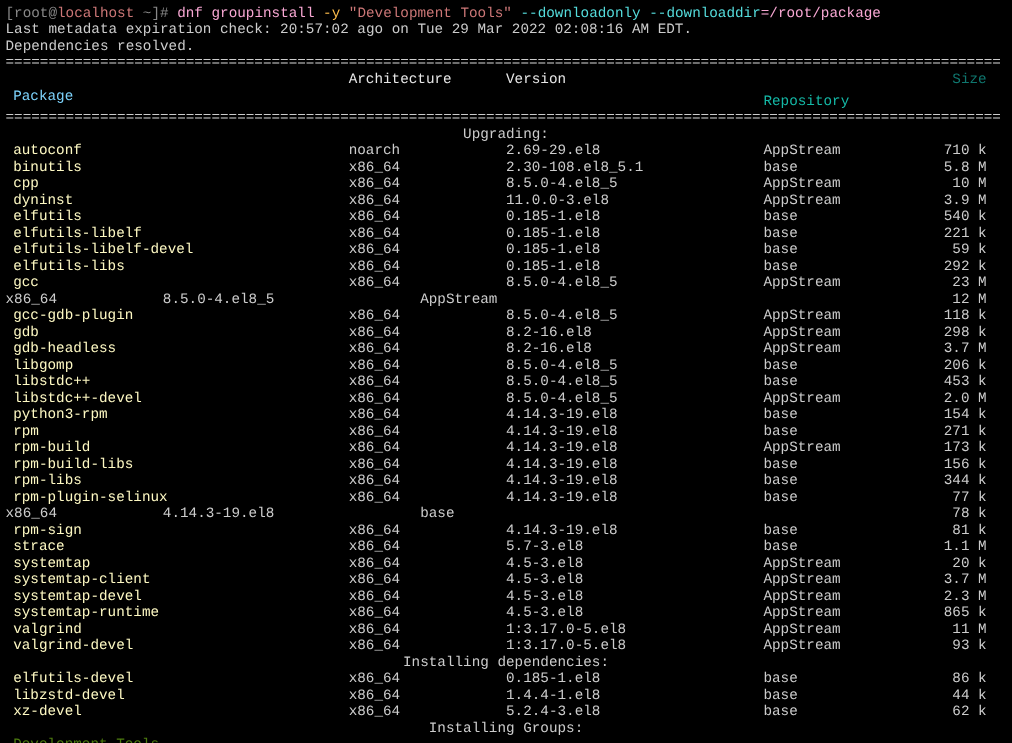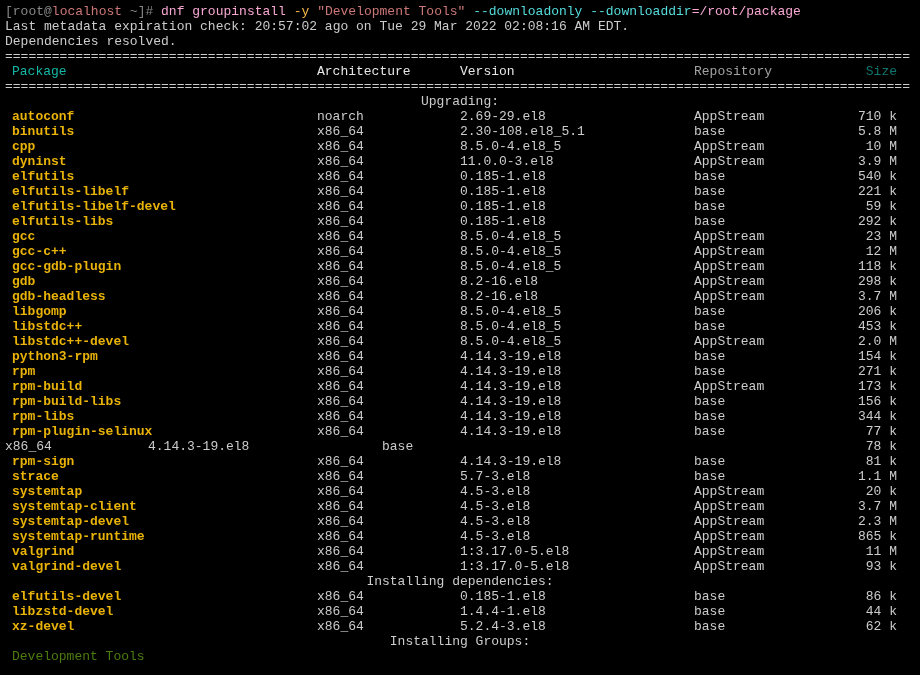--- a/index.html
+++ b/index.html
@@ -12,31 +12,31 @@
       padding: 4px 5px;
       white-space: nowrap;
       width: 920px;
     }
     .prompt-user { color: #888; }
     .prompt-host { color: #c77; }
     .prompt-cmd { color: #f9a8d4; }
     .flag-y { color: #fdbc4b; }
     .quoted { color: #c77; }
     .opt-cyan { color: #5dd; }
-    .cyan { color: #eab308; font-weight: bold; }
+    .cyan { color: #fef9c3; }
     .row { display: flex; }
     .col-pkg { width: 312px; padding-left: 7px; }
     .col-arch { width: 143px; }
     .col-ver { width: 234px; }
     .col-repo { width: 120px; }
     .col-size { flex: 1; text-align: right; padding-right: 18px; }
-    .row-header .col-pkg { color: #14b8a6; }
+    .row-header .col-pkg { color: #7dd3fc; margin-top: 16px; }
     .row-header .col-arch { color: #e7e7e7; }
     .row-header .col-ver { color: #e7e7e7; }
-    .row-header .col-repo { color: #a3a3a3; }
+    .row-header .col-repo { color: #14b8a6; margin-top: 20px; }
     .row-header .col-size { color: #0f766e; }
     .sep { color: #ccc; overflow: hidden; width: 100%; }
     .section { padding-left: 0; color: #ccc; text-align: center; }
     .group-item { padding-left: 7px; color: #4d7c0f; }
   </style>
 </head>
 <body>
 
 <div>
   <span class="prompt-user">[</span><span class="prompt-user">root@</span><span class="prompt-host">localhost</span><span class="prompt-user"> ~]#</span><span class="prompt-cmd"> dnf groupinstall </span><span class="flag-y">-y</span><span> </span><span class="quoted">"Development Tools"</span><span> </span><span class="opt-cyan">--downloadonly</span><span> </span><span class="opt-cyan">--downloaddir</span><span class="prompt-cmd">=/root/package</span>
@@ -111,21 +111,20 @@
       <span class="col-size">292 k</span>
     </div>
     <div class="row">
       <span class="col-pkg cyan">gcc</span>
       <span class="col-arch">x86_64</span>
       <span class="col-ver">8.5.0-4.el8_5</span>
       <span class="col-repo">AppStream</span>
       <span class="col-size">23 M</span>
     </div>
     <div class="row">
-      <span class="col-pkg cyan">gcc-c++</span>
       <span class="col-arch">x86_64</span>
       <span class="col-ver">8.5.0-4.el8_5</span>
       <span class="col-repo">AppStream</span>
       <span class="col-size">12 M</span>
     </div>
     <div class="row">
       <span class="col-pkg cyan">gcc-gdb-plugin</span>
       <span class="col-arch">x86_64</span>
       <span class="col-ver">8.5.0-4.el8_5</span>
       <span class="col-repo">AppStream</span>

